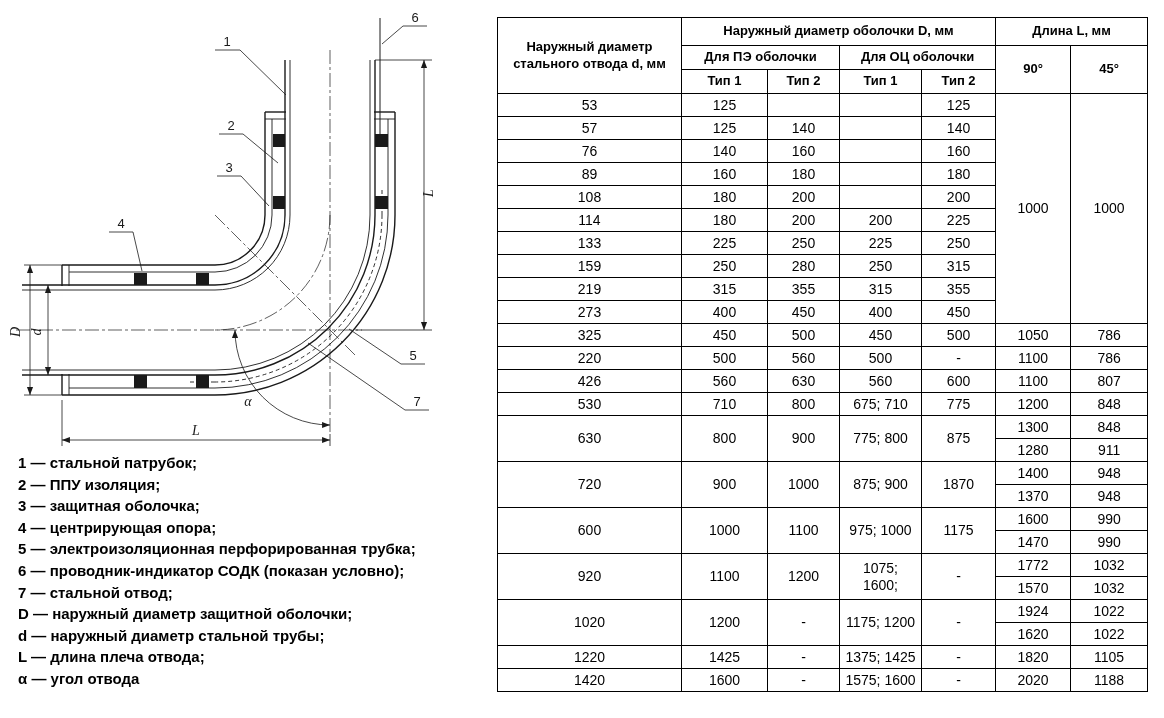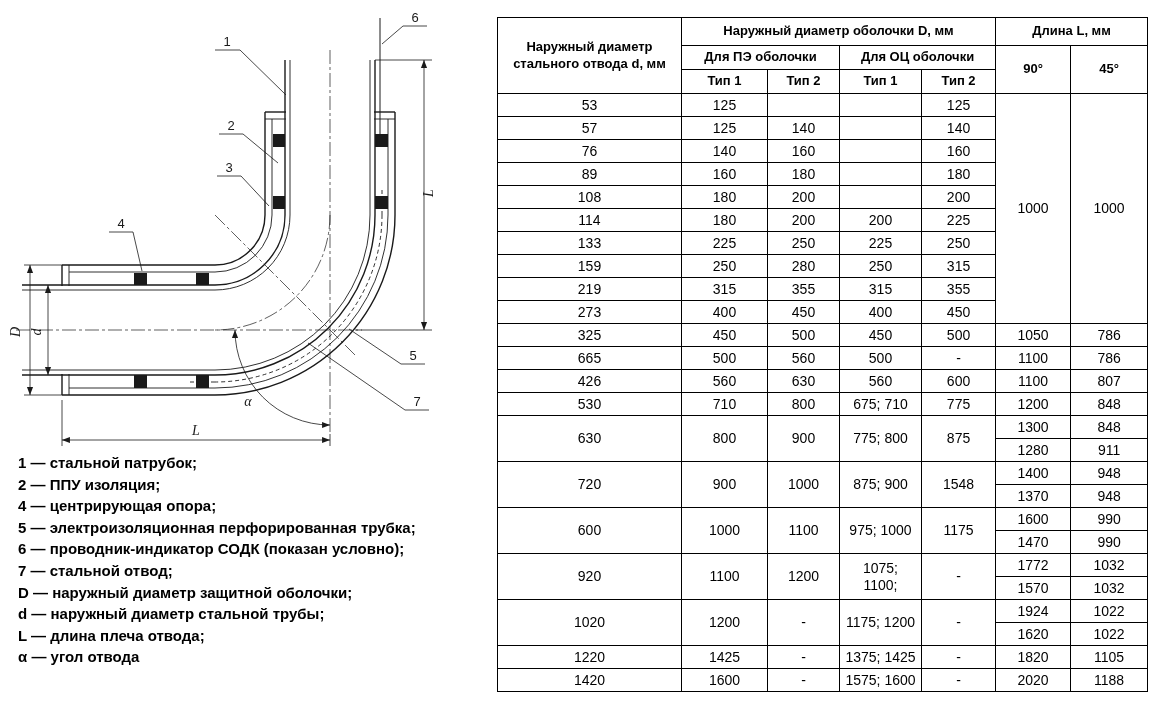--- a/index.html
+++ b/index.html
@@ -156,20 +156,21 @@
     <text class="callout-num" x="229" y="172" text-anchor="middle">3</text>
     <text class="callout-num" x="121" y="228" text-anchor="middle">4</text>
     <text class="callout-num" x="413" y="360" text-anchor="middle">5</text>
     <text class="callout-num" x="415" y="22" text-anchor="middle">6</text>
     <text class="callout-num" x="417" y="406" text-anchor="middle">7</text>
   </svg>
 
   <div class="legend">
       <div class="legend-item">1 — стальной патрубок;</div>
       <div class="legend-item">2 — ППУ изоляция;</div>
+      <div class="legend-item">3 — защитная оболочка;</div>
       <div class="legend-item">4 — центрирующая опора;</div>
       <div class="legend-item">5 — электроизоляционная перфорированная трубка;</div>
       <div class="legend-item">6 — проводник-индикатор СОДК (показан условно);</div>
       <div class="legend-item">7 — стальной отвод;</div>
       <div class="legend-item">D — наружный диаметр защитной оболочки;</div>
       <div class="legend-item">d — наружный диаметр стальной трубы;</div>
       <div class="legend-item">L — длина плеча отвода;</div>
       <div class="legend-item">α — угол отвода</div>
     </div>
 </div>
@@ -280,21 +281,21 @@
         <tr>
           <td>325</td>
           <td>450</td>
           <td>500</td>
           <td>450</td>
           <td>500</td>
           <td>1050</td>
           <td>786</td>
         </tr>
         <tr>
-          <td>665</td>
+          <td>220</td>
           <td>500</td>
           <td>560</td>
           <td>500</td>
           <td>-</td>
           <td>1100</td>
           <td>786</td>
         </tr>
         <tr>
           <td>426</td>
           <td>560</td>
@@ -324,21 +325,21 @@
         </tr>
         <tr>
           <td>1280</td>
           <td>911</td>
         </tr>
         <tr>
           <td rowspan="2">720</td>
           <td rowspan="2">900</td>
           <td rowspan="2">1000</td>
           <td rowspan="2">875; 900</td>
-          <td rowspan="2">1548</td>
+          <td rowspan="2">1870</td>
           <td>1400</td>
           <td>948</td>
         </tr>
         <tr>
           <td>1370</td>
           <td>948</td>
         </tr>
         <tr>
           <td rowspan="2">600</td>
           <td rowspan="2">1000</td>
@@ -350,21 +351,21 @@
         </tr>
         <tr>
           <td>1470</td>
           <td>990</td>
         </tr>
         <tr>
           <td rowspan="2">920</td>
           <td rowspan="2">1100</td>
           <td rowspan="2">1200</td>
           <td rowspan="2">1075;
-1100;</td>
+1600;</td>
           <td rowspan="2">-</td>
           <td>1772</td>
           <td>1032</td>
         </tr>
         <tr>
           <td>1570</td>
           <td>1032</td>
         </tr>
         <tr>
           <td rowspan="2">1020</td>

